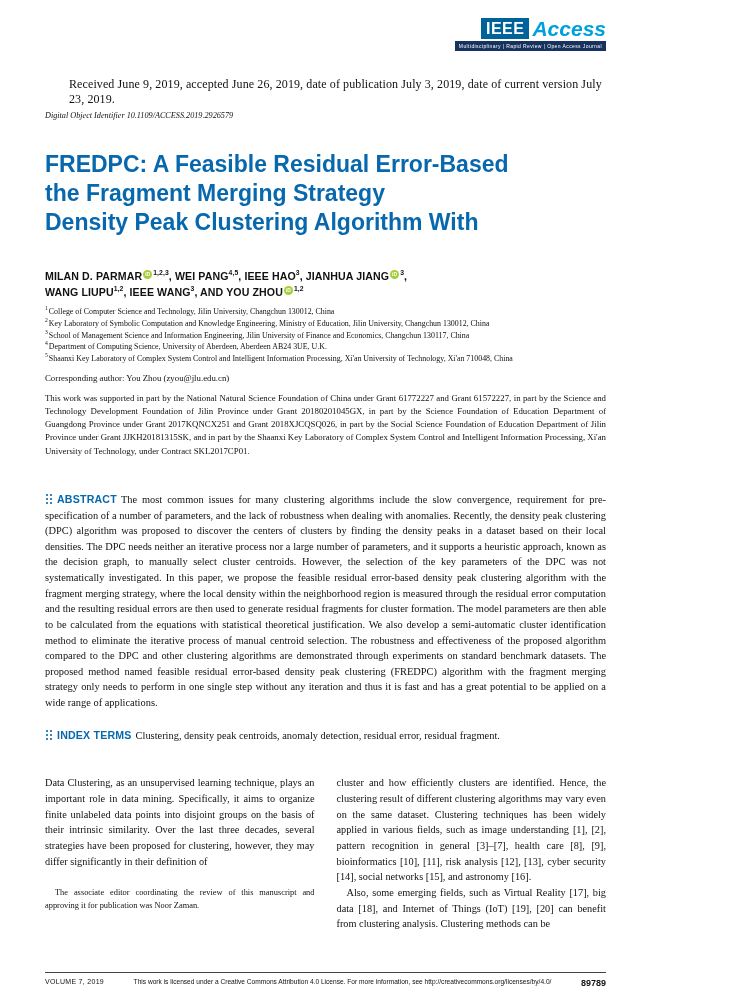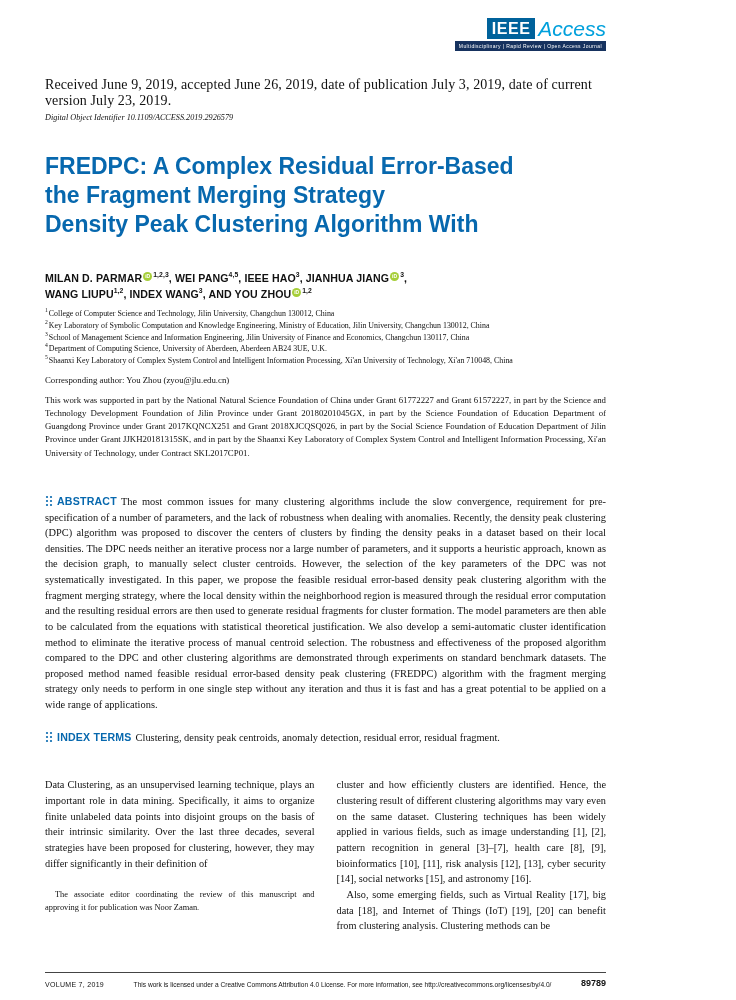--- a/index.html
+++ b/index.html
@@ -21,32 +21,32 @@
   .logo-wrap { align-self: flex-end; text-align: right; }
   .logo-row { display: flex; align-items: flex-end; justify-content: flex-end; }
   .ieee-box {
     background: #00629b; color: #ffffff;
     font-family: "Liberation Sans", sans-serif;
     font-weight: bold; font-size: 16px;
     padding: 2px 5px 1px 5px; letter-spacing: .5px;
   }
   .access-word {
     color: #00a0dc; font-family: "Liberation Sans", sans-serif;
-    font-style: italic; font-weight: normal; font-size: 21px;
+    font-style: italic; font-weight: bold; font-size: 21px;
     margin-left: 3px; line-height: 1;
   }
   .logo-bar {
     margin-top: 2px; background: #16325f; color: #ffffff;
     font-family: "Liberation Sans", sans-serif;
     font-size: 5px; letter-spacing: .4px;
     padding: 2px 4px; text-align: center;
   }
 
   
-  .received { margin-top: 26px; font-size: 14px; letter-spacing: .1px; }
+  .received { margin-top: 26px; font-size: 12px; letter-spacing: .1px; margin-left: 24px; }
   .doi { margin-top: 4px; font-size: 8.2px; font-style: italic; }
 
   
   .title { margin-top: 30px; }
   .title .t-line {
     font-family: "Liberation Sans", sans-serif;
     font-weight: bold; color: #0768ae;
     font-size: 23px; line-height: 1.27; white-space: nowrap;
   }
 
@@ -90,21 +90,21 @@
   .col p + p { text-indent: 10px; }
   .footnote {
     margin-top: 18px; font-size: 8.4px; line-height: 1.5;
     text-indent: 10px; text-align: justify;
   }
 
   
   .footer { margin-top: auto; padding-bottom: 12px; }
   .footer-rule { border-top: 1px solid #444; margin-bottom: 5px; }
   .footer-row {
-    display: flex; align-items: flex-end; justify-content: space-between;
+    display: flex; align-items: flex-start; justify-content: space-between;
     font-family: "Liberation Sans", sans-serif; font-size: 7px;
   }
   .footer-volume { letter-spacing: .3px; }
   .footer-license { flex: 1; text-align: center; font-size: 6.6px; padding: 0 8px; }
   .footer-page { font-weight: bold; font-size: 9px; }
 </style>
 </head>
 <body>
 
 <div class="page">
@@ -114,35 +114,35 @@
       <span class="ieee-box">IEEE</span>
       <span class="access-word">Access</span>
     </div>
     <div class="logo-bar">Multidisciplinary | Rapid Review | Open Access Journal</div>
   </div>
 
   <p class="received">Received June 9, 2019, accepted June 26, 2019, date of publication July 3, 2019, date of current version July 23, 2019.</p>
   <p class="doi">Digital Object Identifier 10.1109/ACCESS.2019.2926579</p>
 
   <div class="title">
-    <div class="t-line">FREDPC: A Complex Residual Error-Based</div>
+    <div class="t-line">FREDPC: A Feasible Residual Error-Based</div>
     <div class="t-line">the Fragment Merging Strategy</div>
     <div class="t-line">Density Peak Clustering Algorithm With</div>
   </div>
 
   <div class="authors">
     <div class="a-line">
       <span>MILAN D. PARMAR</span><span class="orcid-icon">iD</span><sup>1,2,3</sup><span>, </span>
       <span>WEI PANG</span><sup>4,5</sup><span>, </span>
       <span>IEEE HAO</span><sup>3</sup><span>, </span>
       <span>JIANHUA JIANG</span><span class="orcid-icon">iD</span><sup>3</sup><span>,</span>
     </div>
     <div class="a-line">
       <span>WANG LIUPU</span><sup>1,2</sup><span>, </span>
-      <span>INDEX WANG</span><sup>3</sup><span>, </span>
+      <span>IEEE WANG</span><sup>3</sup><span>, </span>
       <span>AND YOU ZHOU</span><span class="orcid-icon">iD</span><sup>1,2</sup><span></span>
     </div>
   </div>
 
   <div class="affiliations">
     <div class="affil"><sup>1</sup><span>College of Computer Science and Technology, Jilin University, Changchun 130012, China</span></div>
     <div class="affil"><sup>2</sup><span>Key Laboratory of Symbolic Computation and Knowledge Engineering, Ministry of Education, Jilin University, Changchun 130012, China</span></div>
     <div class="affil"><sup>3</sup><span>School of Management Science and Information Engineering, Jilin University of Finance and Economics, Changchun 130117, China</span></div>
     <div class="affil"><sup>4</sup><span>Department of Computing Science, University of Aberdeen, Aberdeen AB24 3UE, U.K.</span></div>
     <div class="affil"><sup>5</sup><span>Shaanxi Key Laboratory of Complex System Control and Intelligent Information Processing, Xi'an University of Technology, Xi'an 710048, China</span></div>

